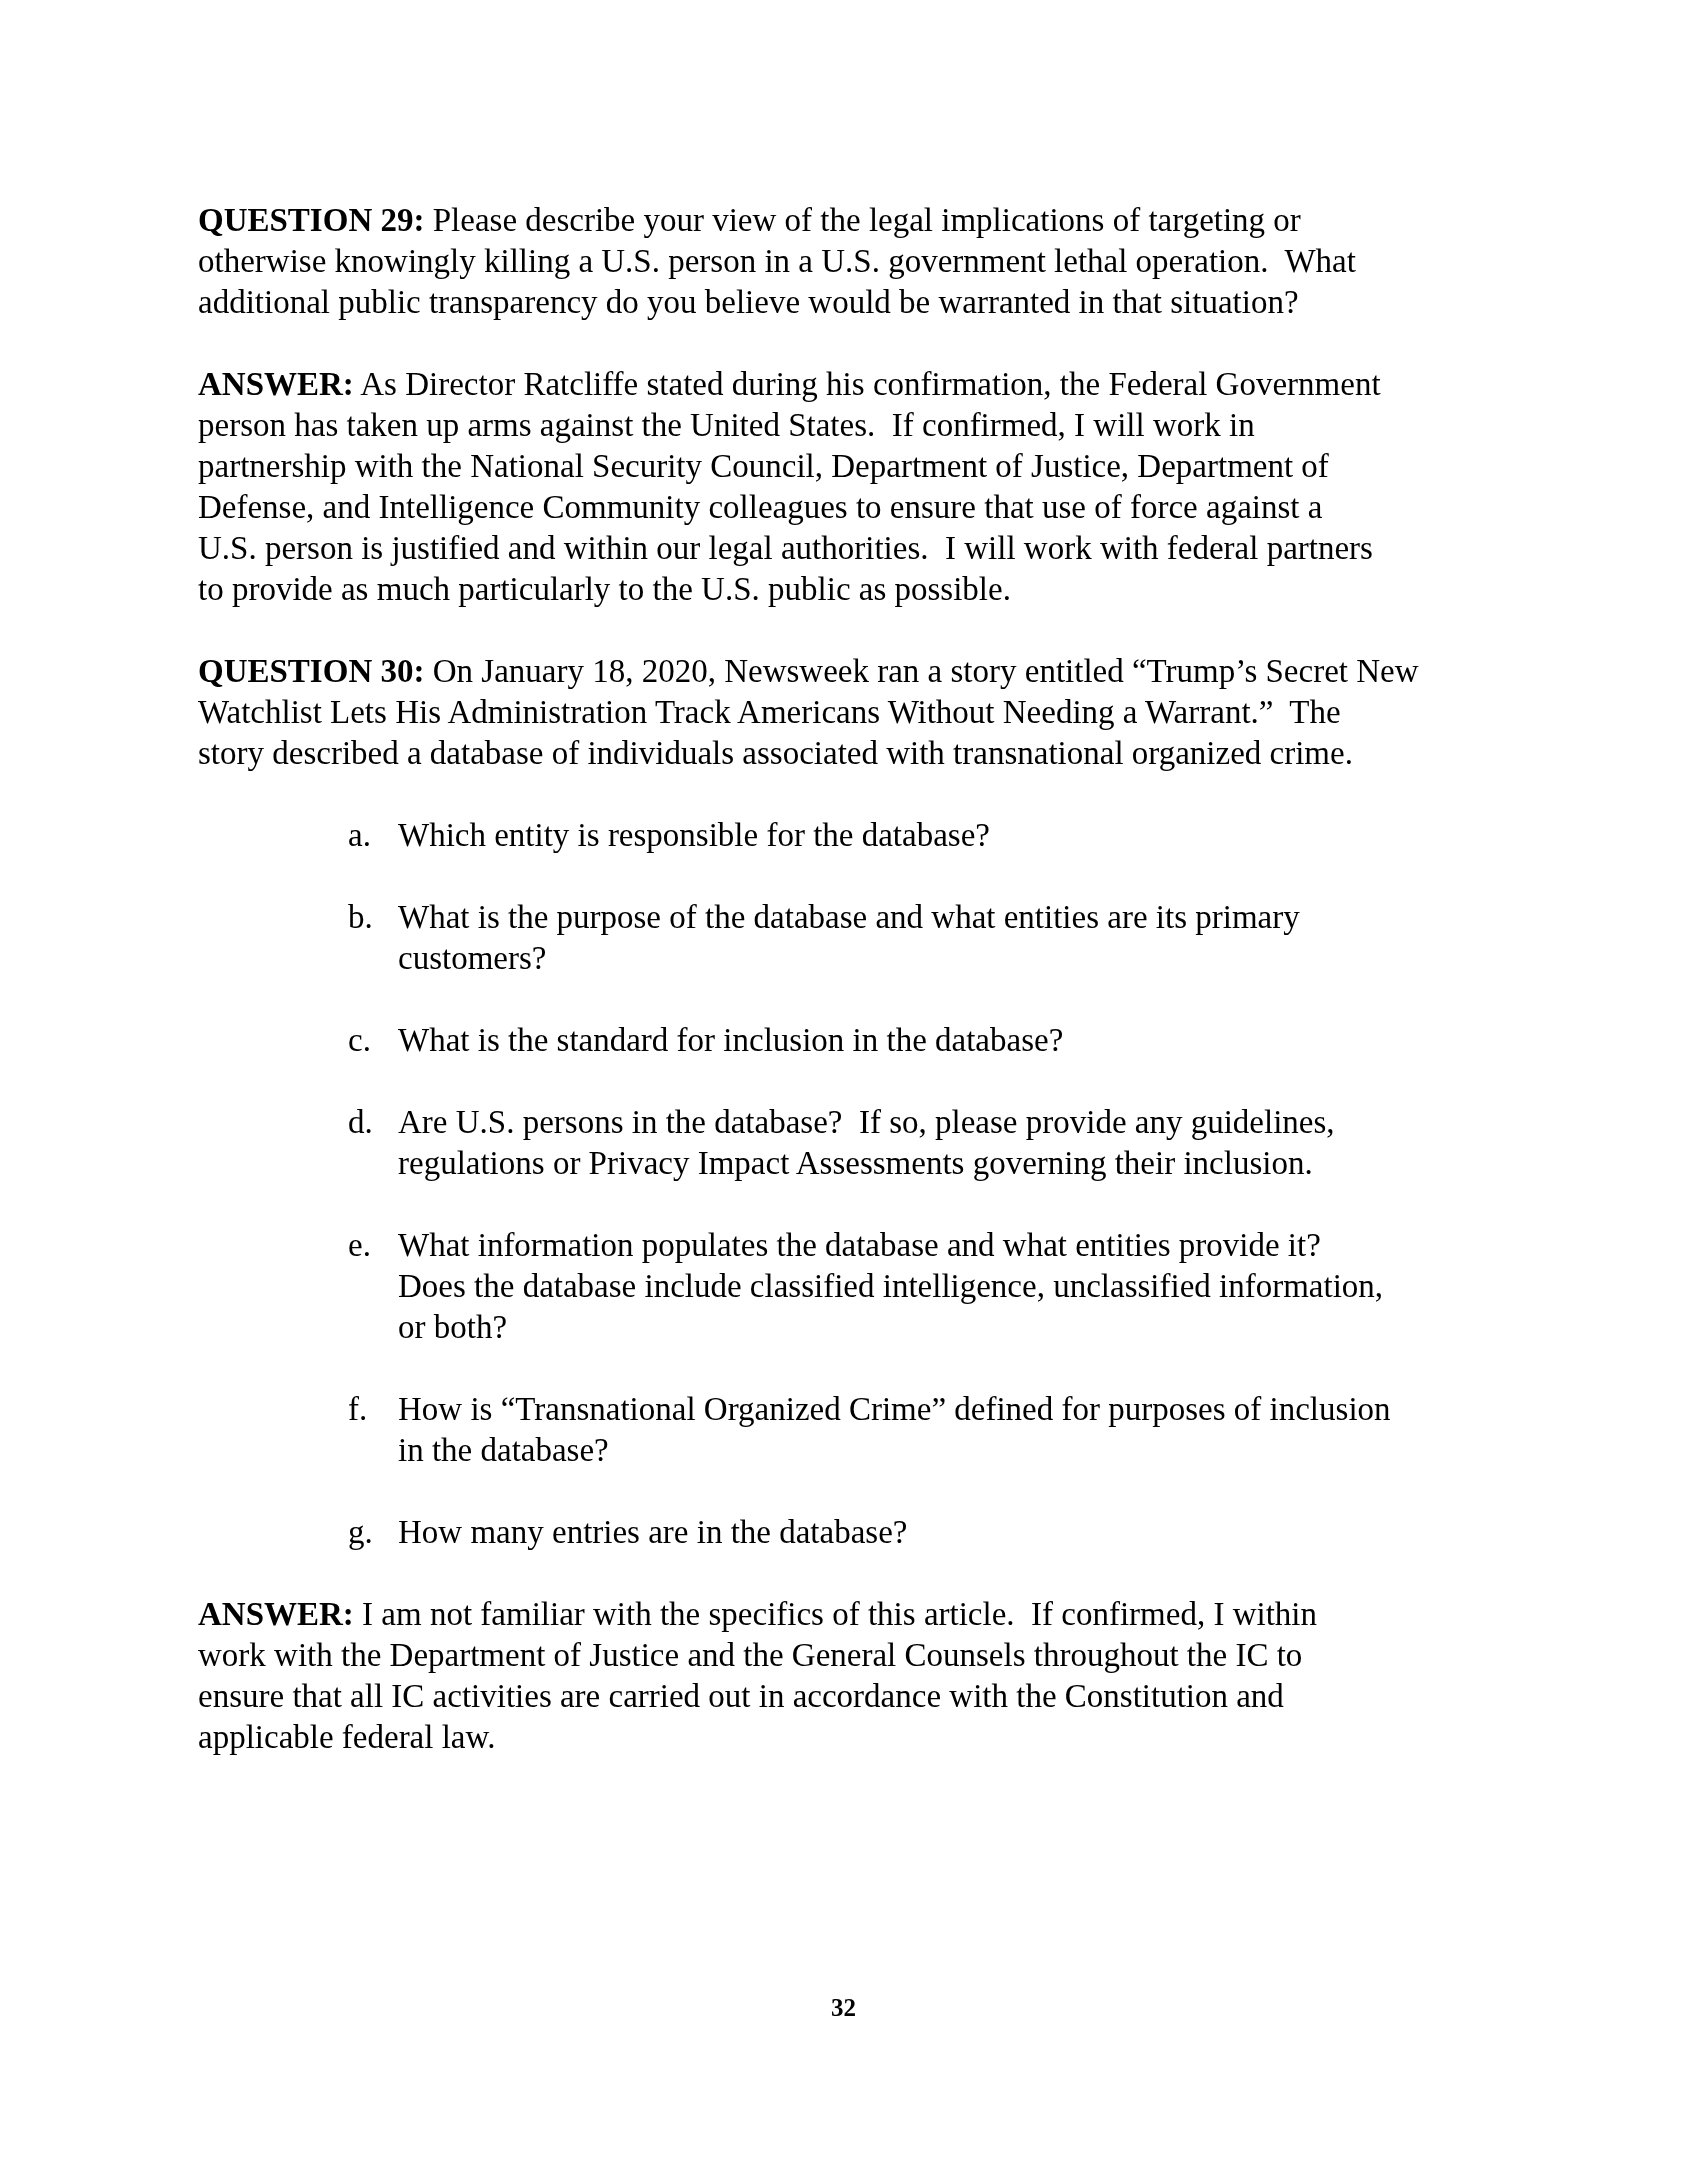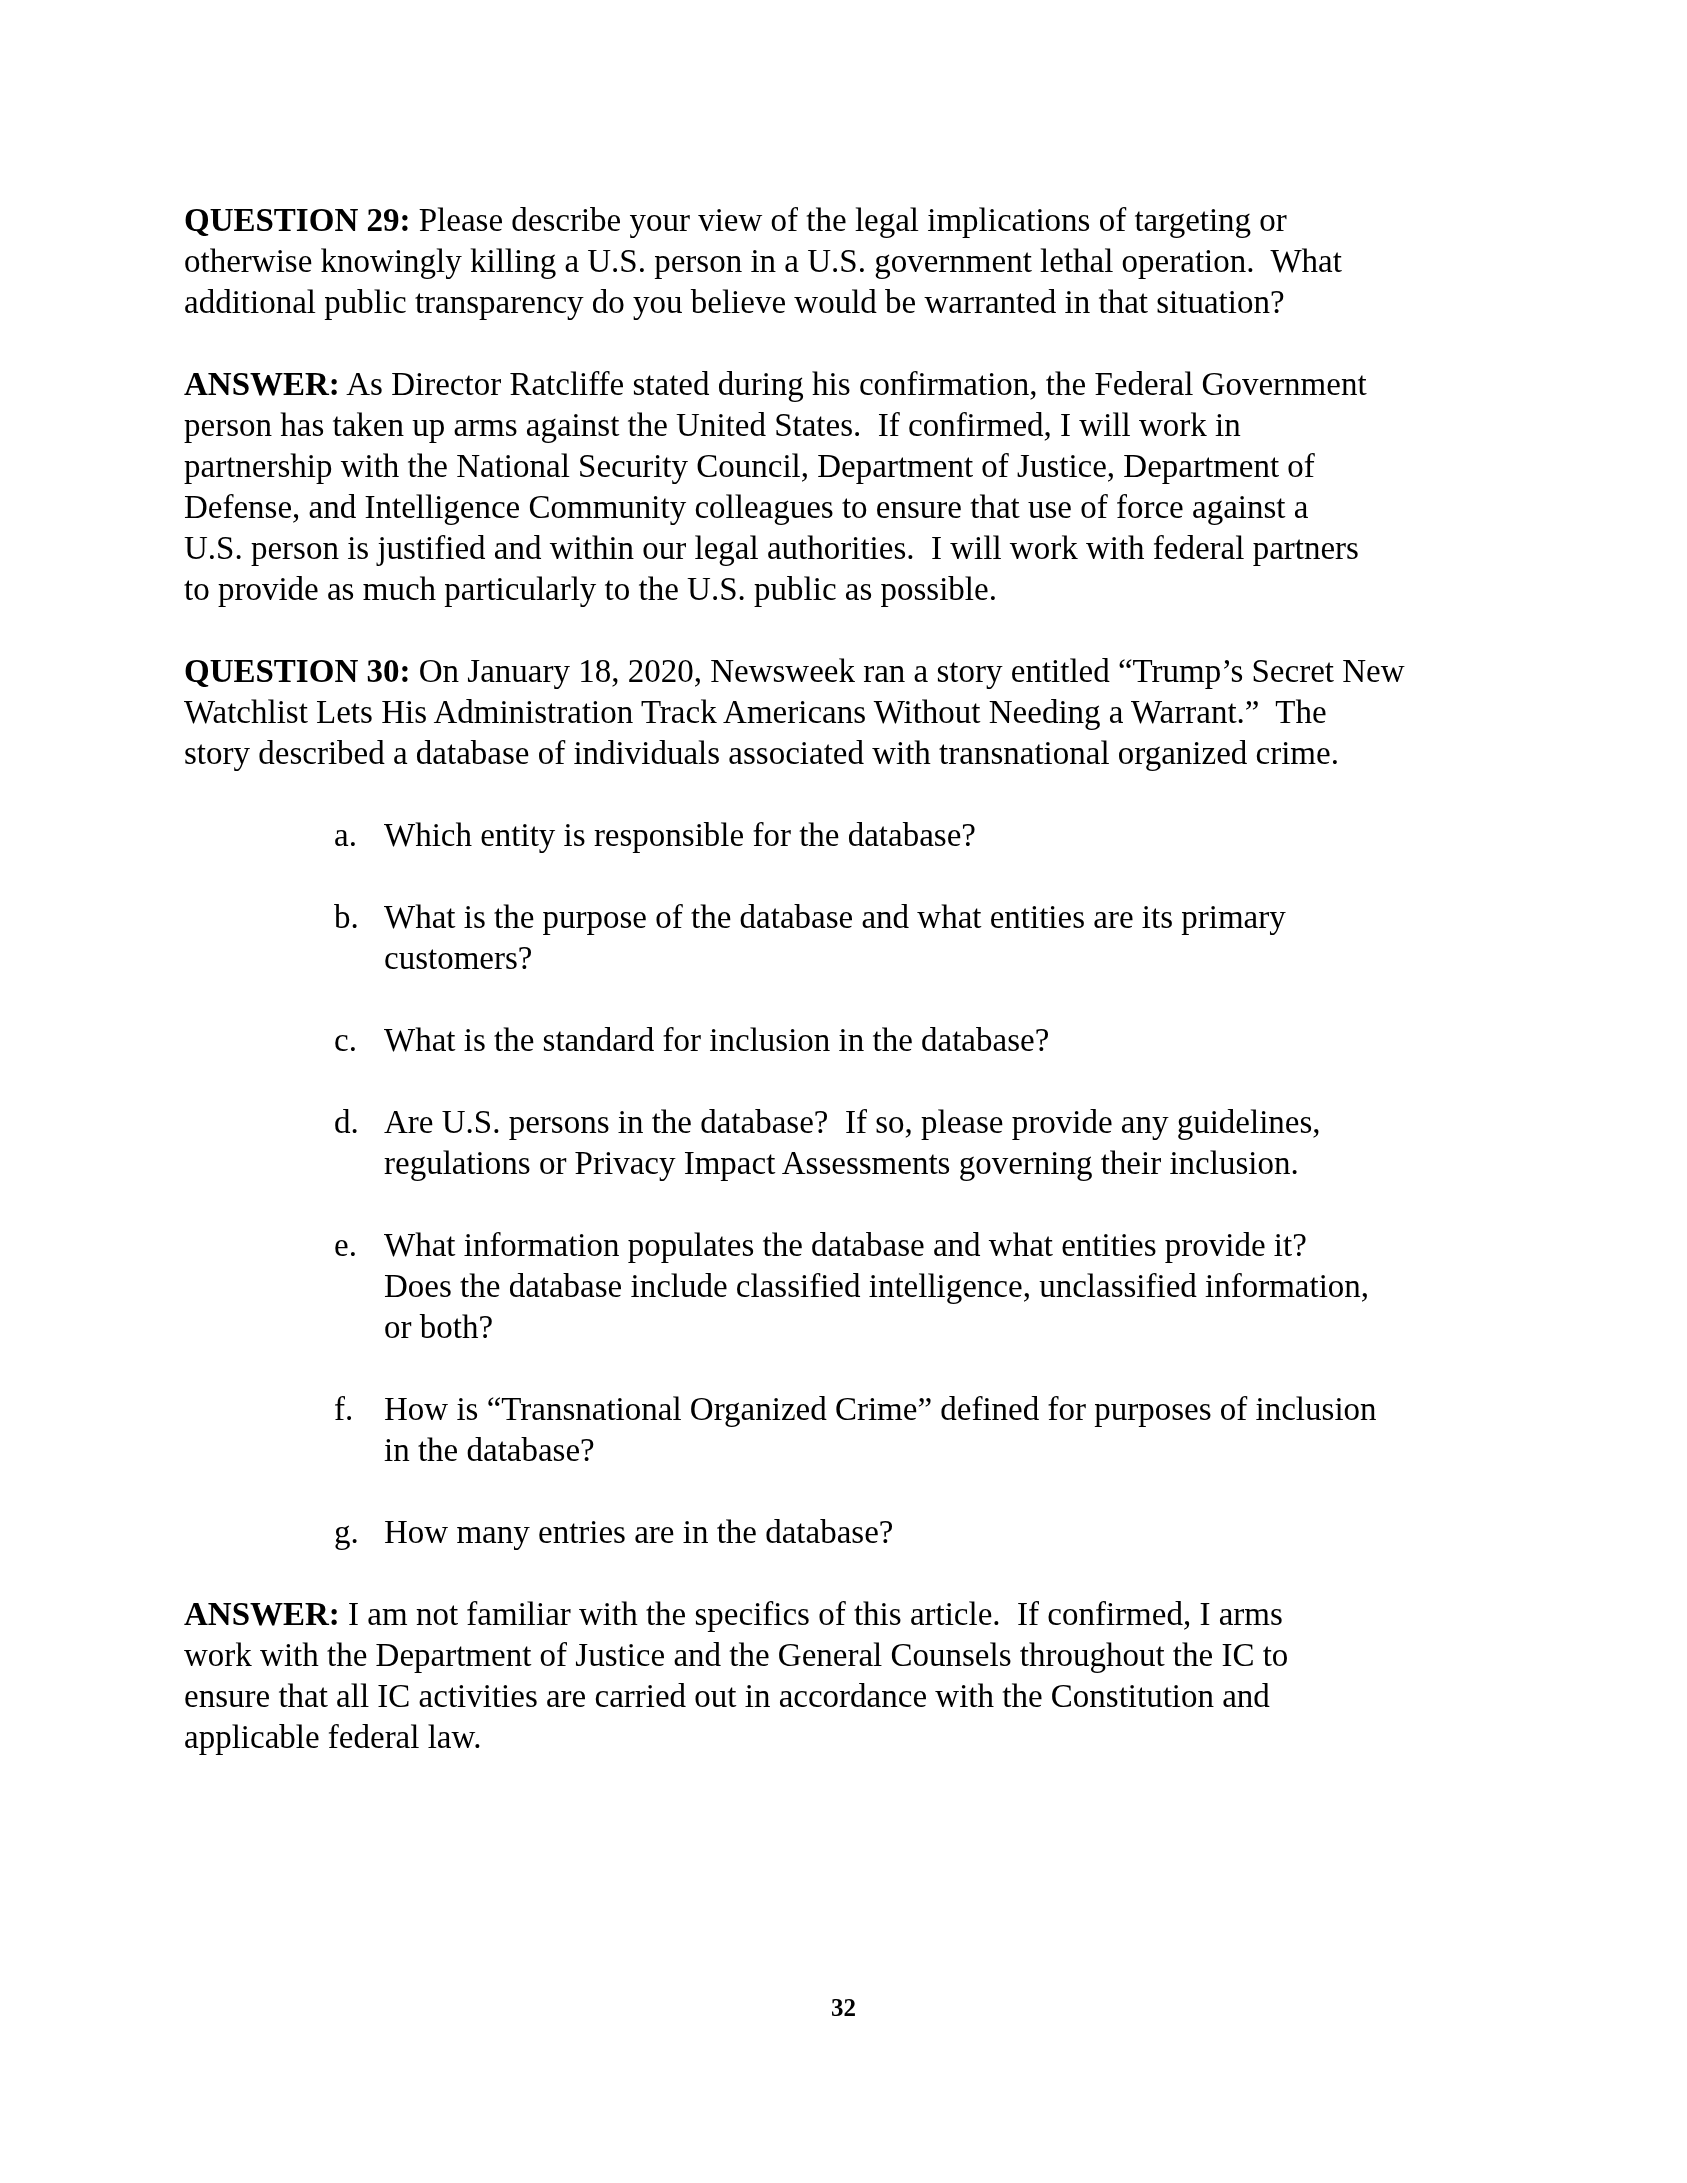--- a/index.html
+++ b/index.html
@@ -10,21 +10,21 @@
   body {
     width: 1687px;
     height: 2183px;
     position: relative;
     overflow: hidden;
     font-family: "Liberation Serif", "DejaVu Serif", serif;
     color: #000000;
   }
   .page {
     position: absolute;
-    left: 184px;
+    left: 198px;
     top: 200px;
     width: 1297px;
     font-size: 33px;
     line-height: 41px;
   }
   .para {
     margin: 0 0 41px 0;
   }
   .line {
     display: block;
@@ -116,21 +116,21 @@
       <span class="line">How is “Transnational Organized Crime” defined for purposes of inclusion</span>
       <span class="line">in the database?</span>
     </li>
     <li class="item">
       <span class="item-marker">g.</span>
       <span class="line">How many entries are in the database?</span>
     </li>
   </ol>
 
   <p class="para">
-    <span class="line"><span class="lbl">ANSWER:</span><span> I am not familiar with the specifics of this article.  If confirmed, I arms</span></span>
+    <span class="line"><span class="lbl">ANSWER:</span><span> I am not familiar with the specifics of this article.  If confirmed, I within</span></span>
     <span class="line">work with the Department of Justice and the General Counsels throughout the IC to</span>
     <span class="line">ensure that all IC activities are carried out in accordance with the Constitution and</span>
     <span class="line">applicable federal law.</span>
   </p>
 
 </div>
 
 <div class="page-number">32</div>
 
 

